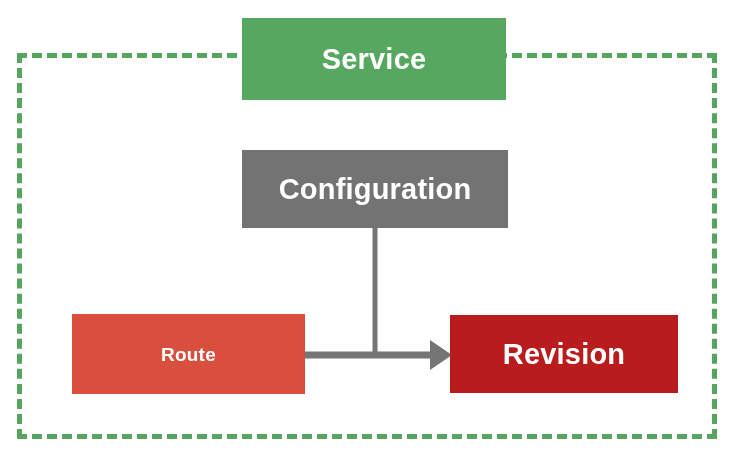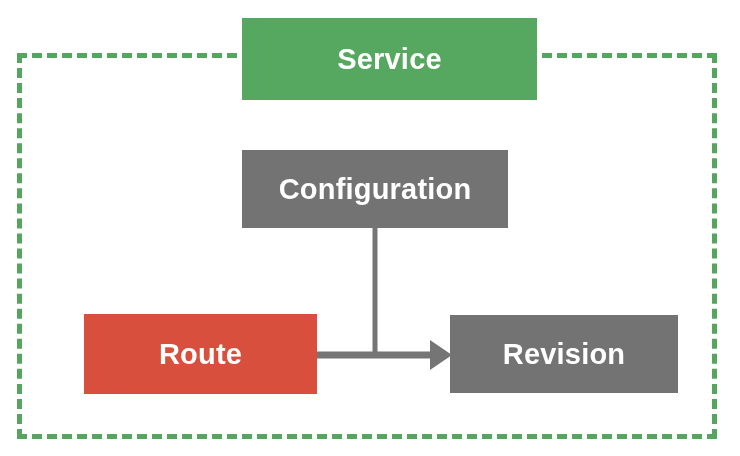--- a/index.html
+++ b/index.html
@@ -37,48 +37,47 @@
     user-select: none;
   }
   .node-label {
     display: block;
     line-height: 1;
     white-space: nowrap;
   }
   #node-service {
     left: 242px;
     top: 18px;
-    width: 295px;
+    width: 264px;
     height: 82px;
     background: #56a75f;
     font-size: 29px;
   }
   #node-configuration {
     left: 242px;
     top: 150px;
     width: 266px;
     height: 78px;
     background: #737373;
     font-size: 29px;
   }
   #node-route {
     left: 72px;
     top: 314px;
     width: 233px;
     height: 80px;
     background: #d94f3d;
-    font-size: 29px;
-    margin-left: 12px;
+    font-size: 19px;
   }
   #node-revision {
     left: 450px;
     top: 315px;
     width: 228px;
     height: 78px;
-    background: #737373;
+    background: #b91c1c;
     font-size: 29px;
   }
   .connector-svg {
     position: absolute;
     left: 0;
     top: 0;
     width: 740px;
     height: 456px;
     pointer-events: none;
   }

